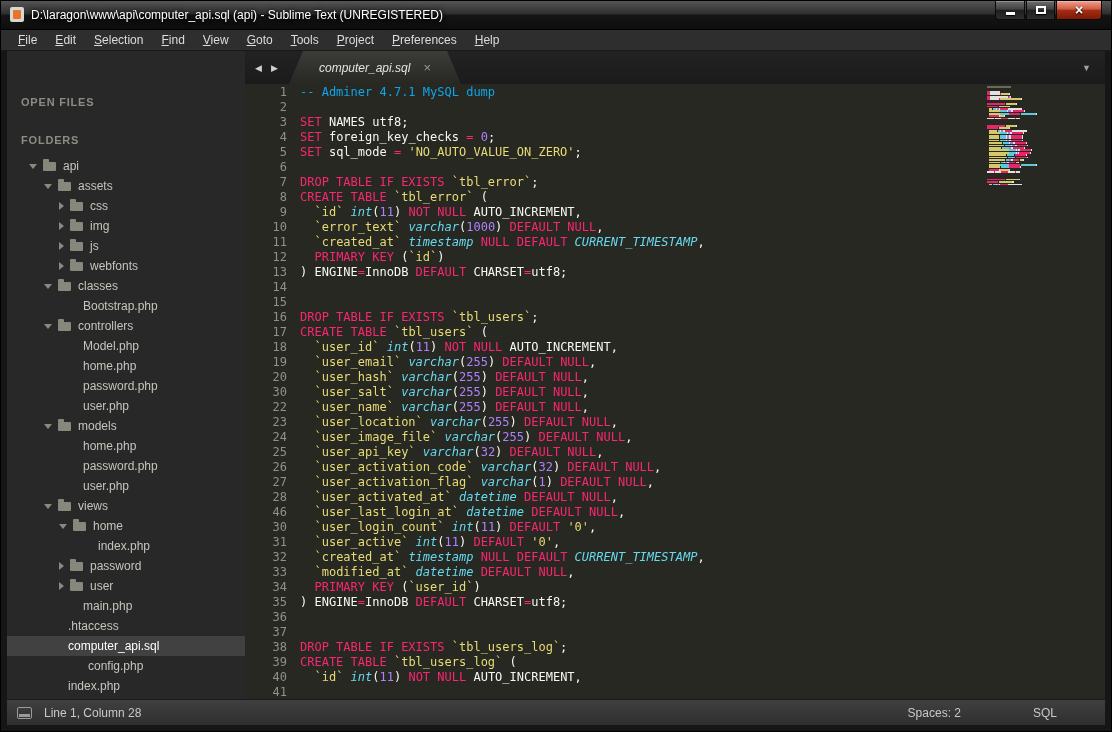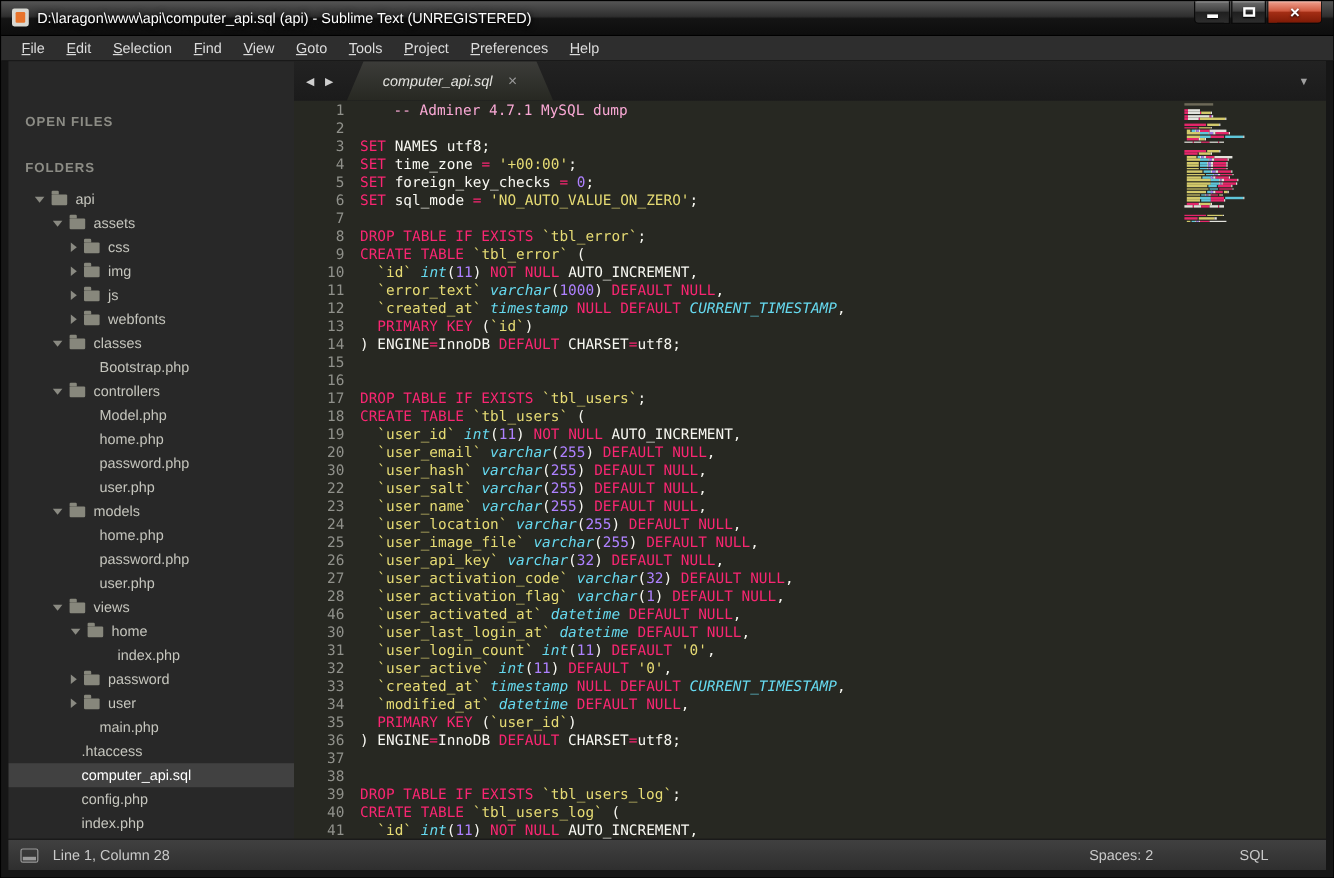--- a/index.html
+++ b/index.html
@@ -55,21 +55,21 @@
   
   .codearea { flex:1; display:flex; position:relative; font-family:"DejaVu Sans Mono", monospace; }
   .gutter { width:55px; flex:0 0 auto; text-align:right; padding-right:13px; padding-top:1px; }
   .gut-line { height:15px; line-height:15px; font-size:12px; color:#90918b; }
   .code { flex:1; padding-top:1px; min-width:0; overflow:hidden; }
   .code-line { height:15px; line-height:15px; font-size:12px; white-space:pre; color:#f8f8f2; }
   .tok-k { color:#f92672; }
   .tok-t { color:#66d9ef; font-style:italic; }
   .tok-s { color:#e6db74; }
   .tok-n { color:#ae81ff; }
-  .tok-c { color:#f9a8d4;margin-left:28px; }
+  .tok-c { color:#0ea5e9; }
   .tok-p { color:#f8f8f2; }
 
   
   .minimap { position:absolute; top:2px; right:0; width:118px; bottom:0; opacity:.9; }
   .mm-line { height:2.45px; font-size:0; white-space:nowrap; }
   .mm-seg { display:inline-block; height:1.8px; vertical-align:top; }
 
   
   .statusbar { height:26px; background:linear-gradient(180deg,#404040,#2f2f2f); border-top:1px solid #1a1a1a; display:flex; align-items:center; padding-left:10px; color:#c9c9c9; font-size:12px; flex:0 0 auto; }
   .status-icon { width:15px; height:12px; border:1px solid #9a9a9a; border-radius:2px; margin-right:12px; position:relative; }
@@ -211,21 +211,21 @@
             </div>
             <div class="tree-row" style="padding-left: 76px;">
               <span>main.php</span>
             </div>
             <div class="tree-row" style="padding-left: 61px;">
               <span>.htaccess</span>
             </div>
             <div class="tree-row selected" style="padding-left: 61px;">
               <span>computer_api.sql</span>
             </div>
-            <div class="tree-row" style="padding-left: 61px;">
+            <div class="tree-row" style="padding-left: 61px; margin-left: 20px;">
               <span>config.php</span>
             </div>
             <div class="tree-row" style="padding-left: 61px;">
               <span>index.php</span>
             </div>
           </div>
       </div>
 
       <div class="editor">
         <div class="tabbar">
@@ -280,21 +280,20 @@
               <div class="gut-line">37</div>
               <div class="gut-line">38</div>
               <div class="gut-line">39</div>
               <div class="gut-line">40</div>
               <div class="gut-line">41</div>
             </div>
           <div class="code" id="code">
               <div class="code-line"><span class="tok-c">-- Adminer 4.7.1 MySQL dump</span></div>
               <div class="code-line"></div>
               <div class="code-line"><span class="tok-k">SET</span><span class="tok-p"> NAMES utf8;</span></div>
-              <div class="code-line"><span class="tok-k">SET</span><span class="tok-p"> time_zone </span><span class="tok-k">=</span><span class="tok-p"> </span><span class="tok-s">'+00:00'</span><span class="tok-p">;</span></div>
               <div class="code-line"><span class="tok-k">SET</span><span class="tok-p"> foreign_key_checks </span><span class="tok-k">=</span><span class="tok-p"> </span><span class="tok-n">0</span><span class="tok-p">;</span></div>
               <div class="code-line"><span class="tok-k">SET</span><span class="tok-p"> sql_mode </span><span class="tok-k">=</span><span class="tok-p"> </span><span class="tok-s">'NO_AUTO_VALUE_ON_ZERO'</span><span class="tok-p">;</span></div>
               <div class="code-line"></div>
               <div class="code-line"><span class="tok-k">DROP TABLE IF EXISTS</span><span class="tok-p"> </span><span class="tok-s">`tbl_error`</span><span class="tok-p">;</span></div>
               <div class="code-line"><span class="tok-k">CREATE TABLE</span><span class="tok-p"> </span><span class="tok-s">`tbl_error`</span><span class="tok-p"> (</span></div>
               <div class="code-line"><span class="tok-p">  </span><span class="tok-s">`id`</span><span class="tok-p"> </span><span class="tok-t">int</span><span class="tok-p">(</span><span class="tok-n">11</span><span class="tok-p">) </span><span class="tok-k">NOT NULL</span><span class="tok-p"> AUTO_INCREMENT,</span></div>
               <div class="code-line"><span class="tok-p">  </span><span class="tok-s">`error_text`</span><span class="tok-p"> </span><span class="tok-t">varchar</span><span class="tok-p">(</span><span class="tok-n">1000</span><span class="tok-p">) </span><span class="tok-k">DEFAULT NULL</span><span class="tok-p">,</span></div>
               <div class="code-line"><span class="tok-p">  </span><span class="tok-s">`created_at`</span><span class="tok-p"> </span><span class="tok-t">timestamp</span><span class="tok-p"> </span><span class="tok-k">NULL DEFAULT</span><span class="tok-p"> </span><span class="tok-t">CURRENT_TIMESTAMP</span><span class="tok-p">,</span></div>
               <div class="code-line"><span class="tok-p">  </span><span class="tok-k">PRIMARY KEY</span><span class="tok-p"> (</span><span class="tok-s">`id`</span><span class="tok-p">)</span></div>
               <div class="code-line"><span class="tok-p">) ENGINE</span><span class="tok-k">=</span><span class="tok-p">InnoDB </span><span class="tok-k">DEFAULT</span><span class="tok-p"> CHARSET</span><span class="tok-k">=</span><span class="tok-p">utf8;</span></div>

